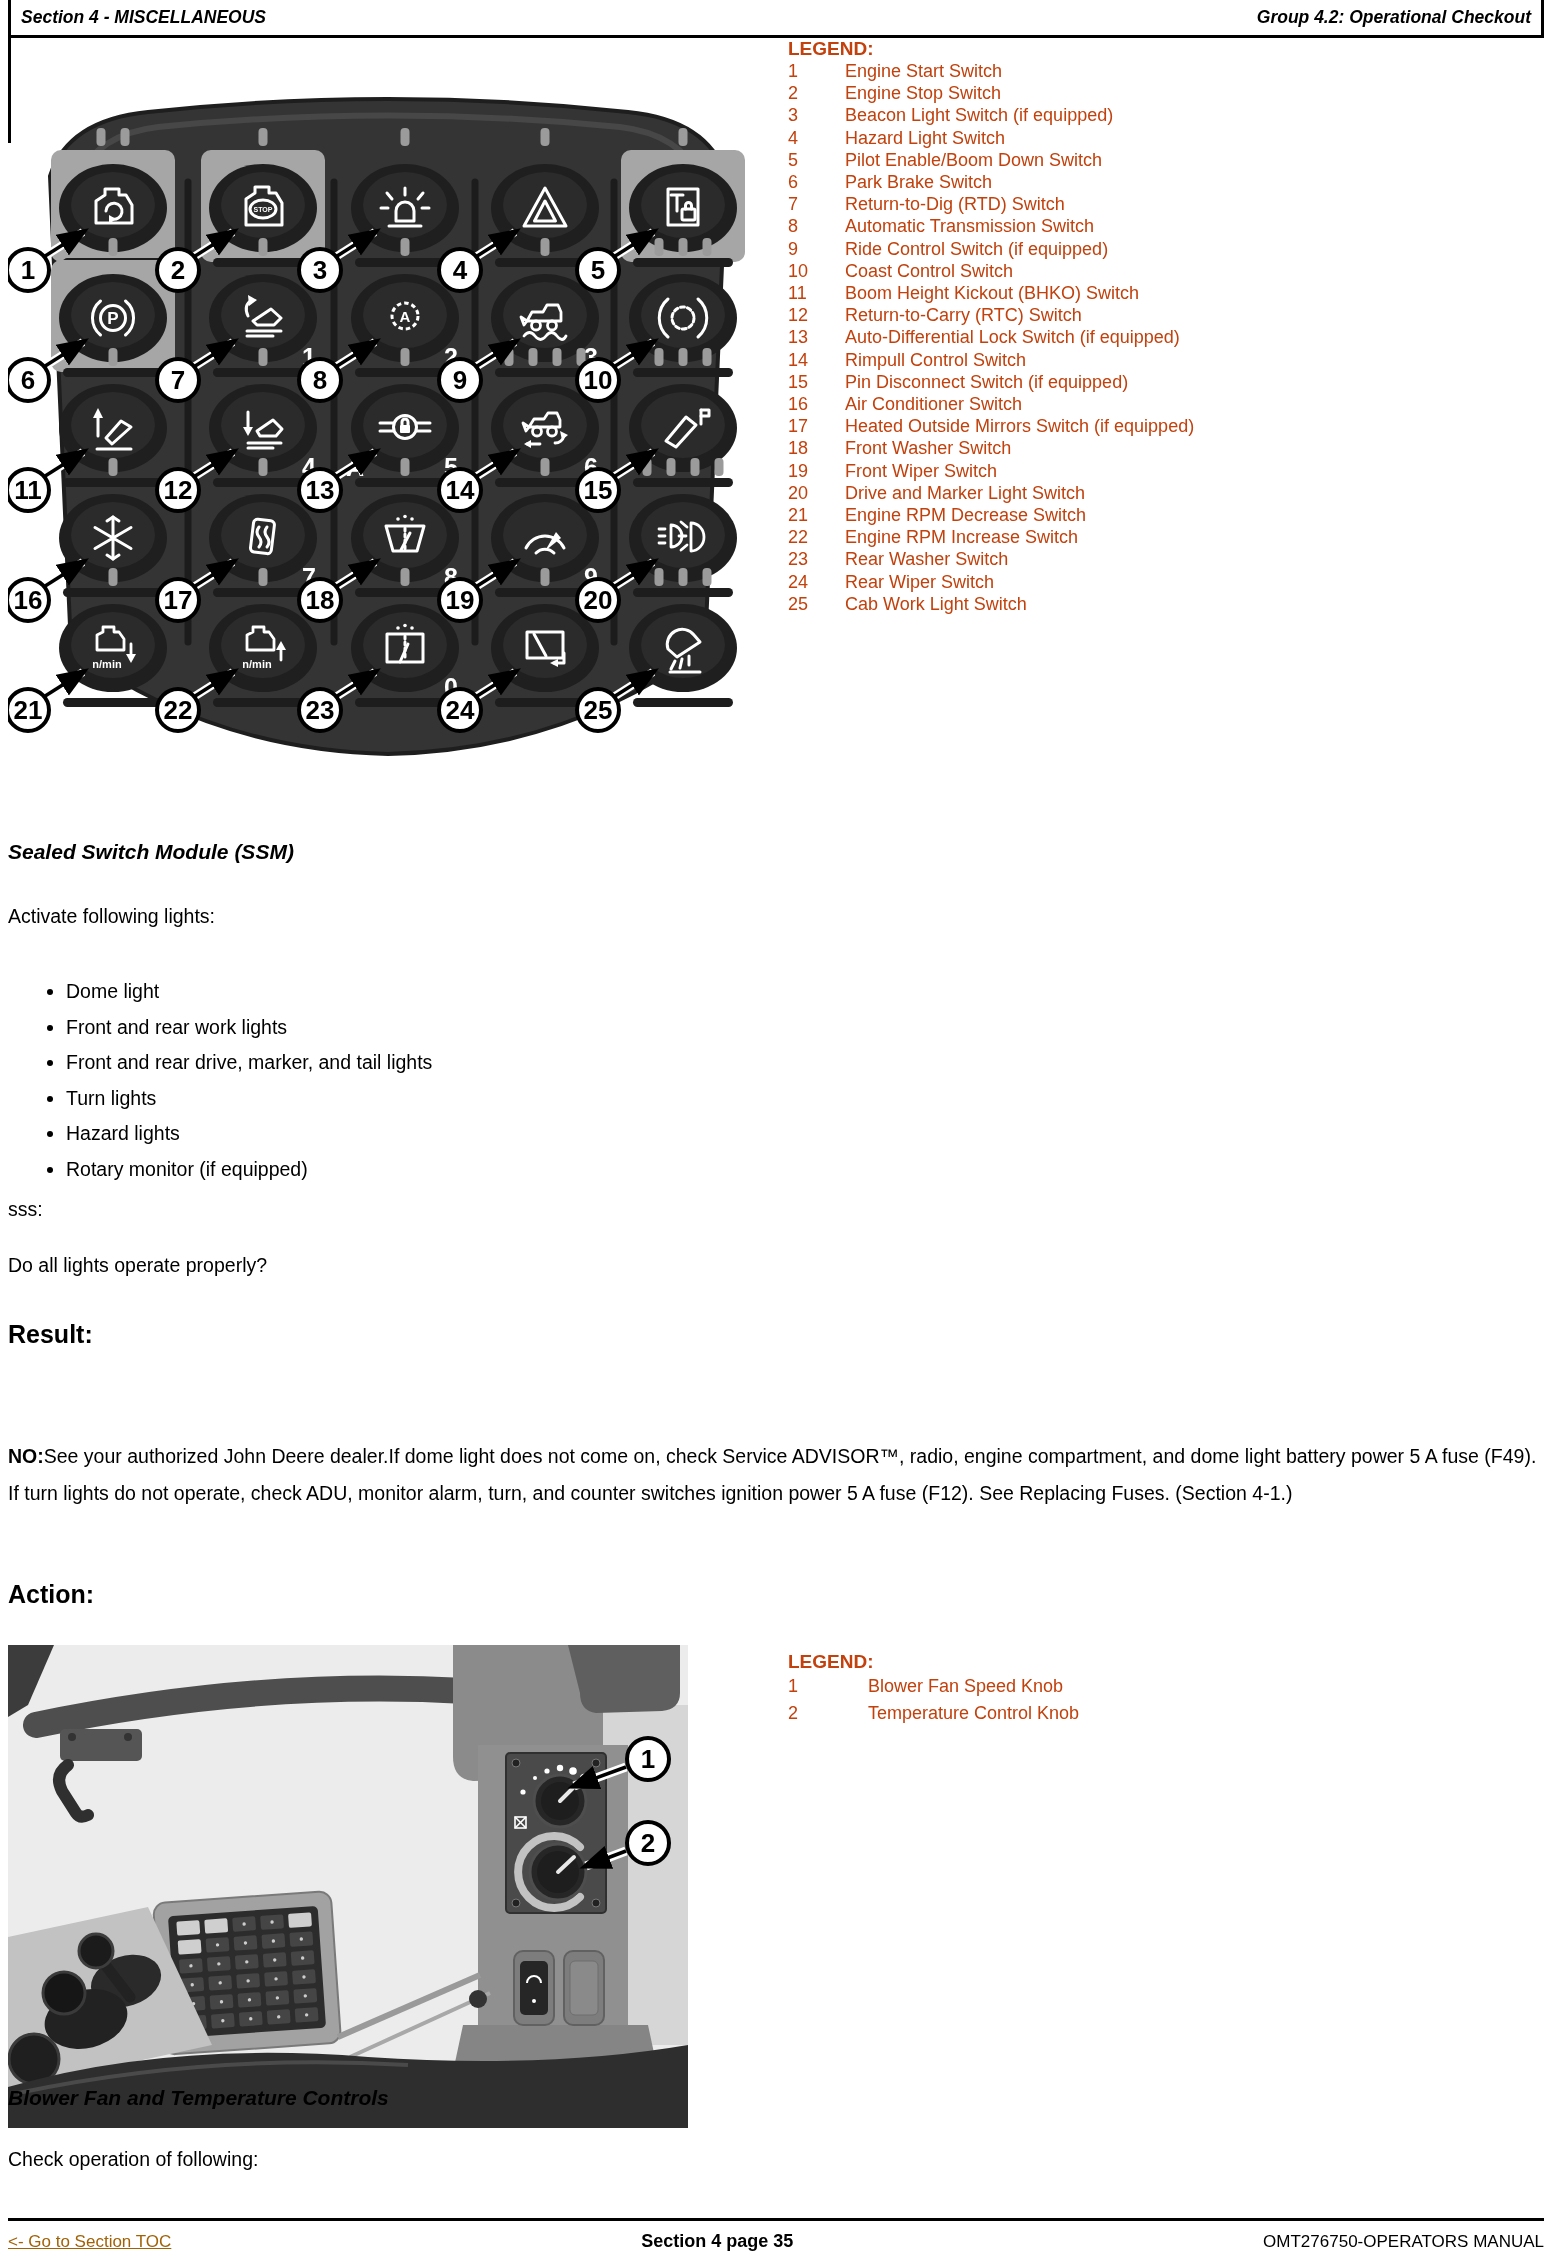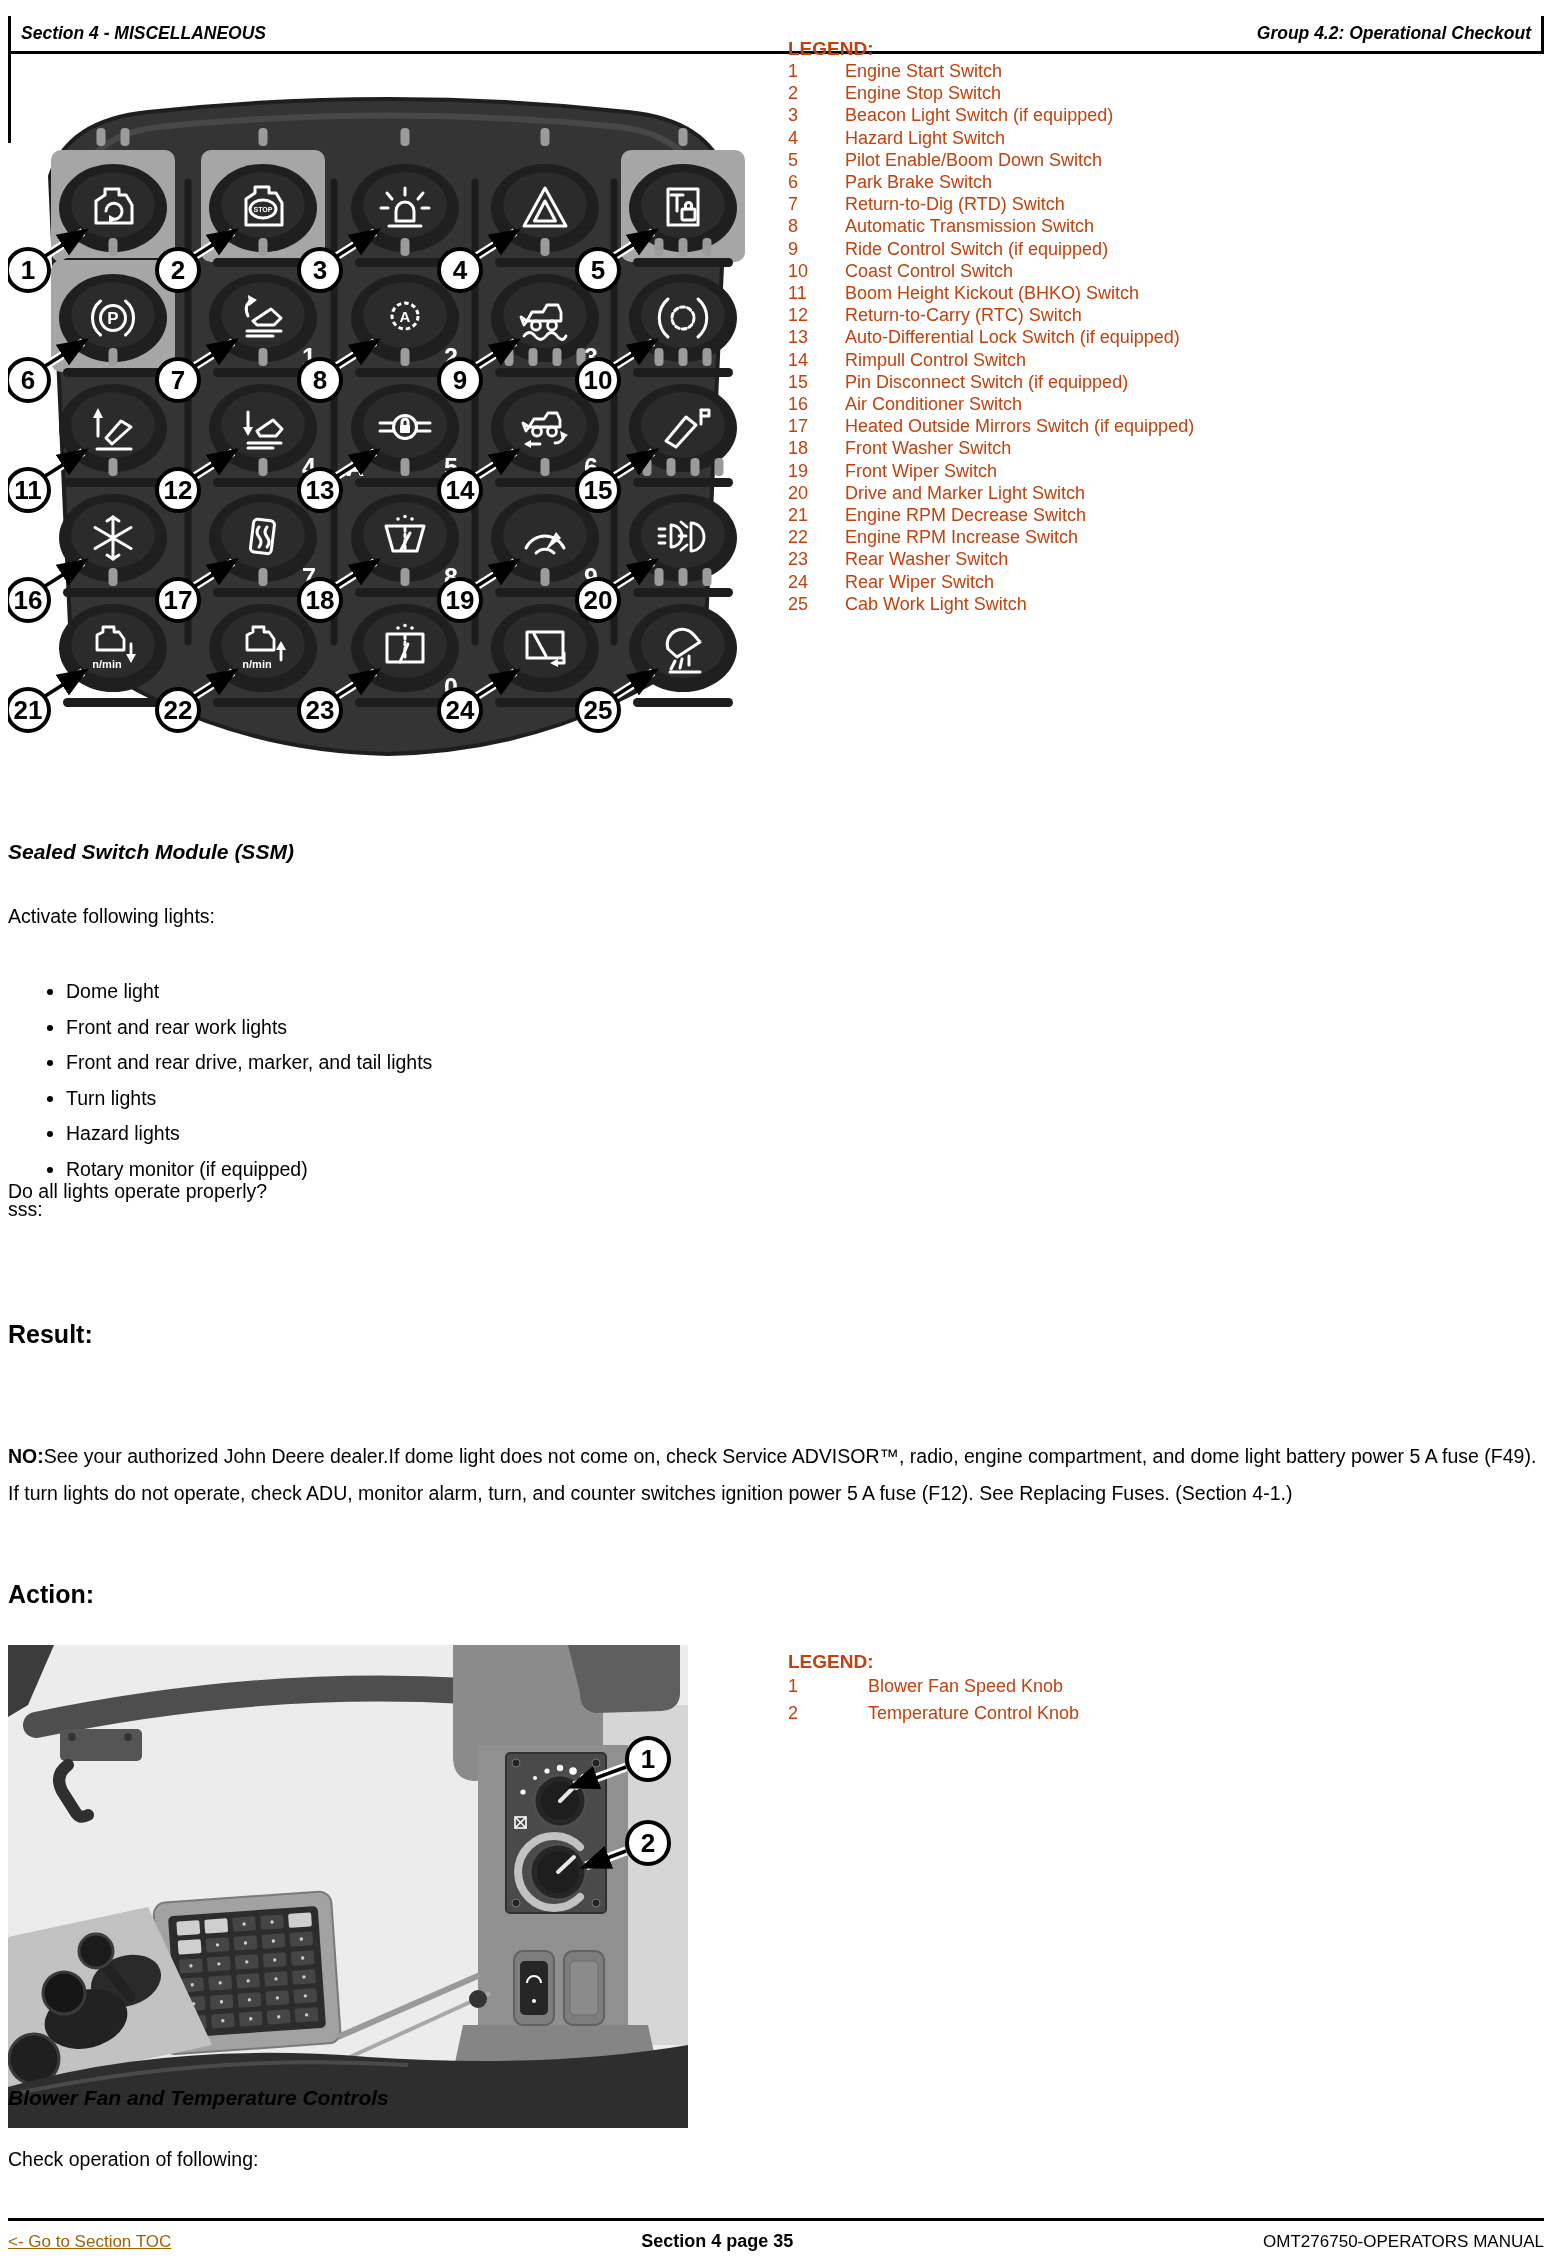--- a/index.html
+++ b/index.html
@@ -1,21 +1,21 @@
 <!DOCTYPE html>
 <html><head>
 <meta charset="utf-8">
 <style>
   html,body{margin:0;padding:0;background:#fff;}
   .page{position:relative;width:1552px;height:2264px;background:#fff;overflow:hidden;
         font-family:"Liberation Sans", sans-serif;color:#000;}
   
   .hdr{position:absolute;left:8px;right:8px;top:0;height:38px;
        border-left:3px solid #000;border-right:3px solid #000;border-bottom:3px solid #000;
-       display:flex;justify-content:space-between;align-items:center;padding:0 10px;box-sizing:border-box;margin-top:16px;}
+       display:flex;justify-content:space-between;align-items:center;padding:0 10px;box-sizing:border-box;}
   .hdr span{font-size:17.5px;font-weight:bold;font-style:italic;}
   .left-tick{position:absolute;left:8px;top:38px;width:3px;height:105px;background:#000;}
   
   .figrow1{position:absolute;left:8px;top:38px;display:flex;}
   .ssm-wrap{width:760px;padding-top:44px;}
   .legend{margin-left:20px;}
   .legend .ltitle{font-size:19px;font-weight:bold;}
   .legend1 .ltitle{margin-top:0;}
   .legend .lrow{display:flex;font-size:18px;line-height:22.2px;}
   .legend .lnum{width:57px;flex:0 0 57px;}
@@ -733,21 +733,21 @@
   <div class="body-t" style="top:905px;">Activate following lights:</div>
   <ul class="blist" id="bullet-list">
       <li>Dome light</li>
       <li>Front and rear work lights</li>
       <li>Front and rear drive, marker, and tail lights</li>
       <li>Turn lights</li>
       <li>Hazard lights</li>
       <li>Rotary monitor (if equipped)</li>
     </ul>
   <div class="body-t" style="top:1198px;">sss:</div>
-  <div class="body-t" style="top:1180px;">Do all lights operate properly?</div>
+  <div class="body-t" style="top:1254px;">Do all lights operate properly?</div>
 
   <div class="h2" style="top:1320px;">Result:</div>
   <div class="para" style="top:1438px;"><span class="b">NO:</span><span>See your authorized John Deere dealer.If dome light does not come on, check Service ADVISOR™, radio, engine compartment, and dome light battery power 5 A fuse (F49). If turn lights do not operate, check ADU, monitor alarm, turn, and counter switches ignition power 5 A fuse (F12). See Replacing Fuses. (Section 4-1.)</span></div>
 
   <div class="h2" style="top:1580px;">Action:</div>
 
   <div class="figrow2">
     <div class="blower-wrap">
       <svg id="blower-svg" width="680" height="483" viewBox="0 0 680 483">
         <rect x="0" y="0" width="680" height="483" fill="#ececec"></rect>

